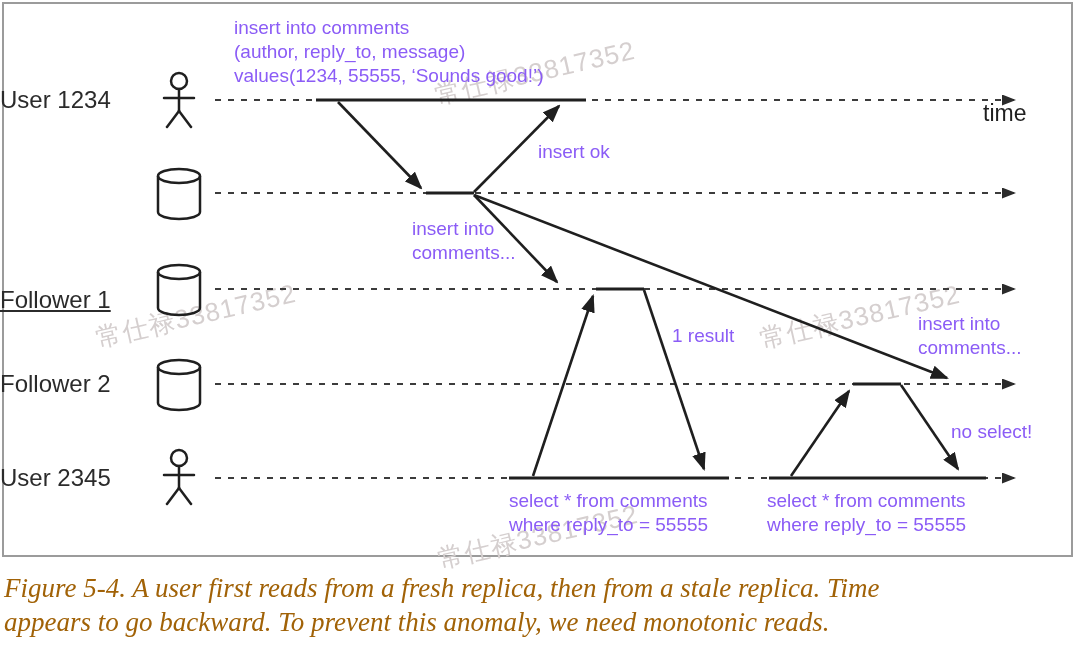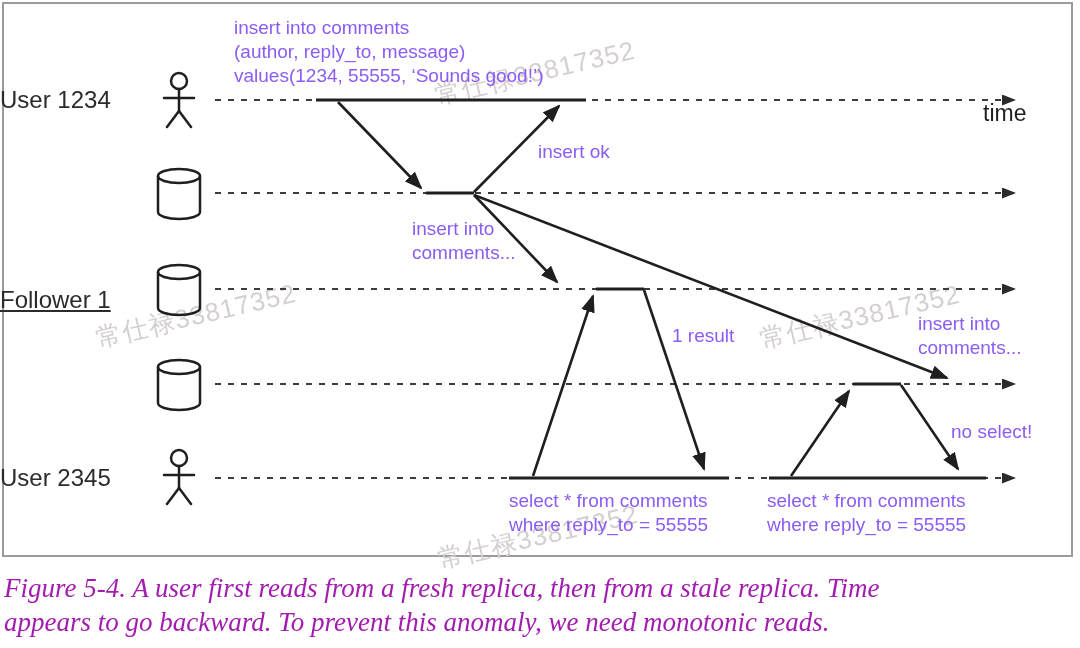--- a/index.html
+++ b/index.html
@@ -9,21 +9,21 @@
          border:2px solid #9b9b9b;background:#fff;box-sizing:border-box;}
   .wm{position:absolute;white-space:nowrap;color:#d5cfcf;font-size:26px;letter-spacing:1px;
       transform:translate(-50%,-50%) rotate(-13deg);user-select:none;}
   svg.lines{position:absolute;left:0;top:0;}
   .row-label{position:absolute;left:0;width:145px;text-align:left;font-size:24px;
       line-height:30px;color:#2b2b2b;}
   .ann{position:absolute;font-size:19px;line-height:24px;color:#8b5cf6;white-space:pre-line;}
   .time-label{position:absolute;font-size:23px;color:#1f1f1f;}
   .caption{position:absolute;left:4px;top:571px;width:1072px;
       font-family:"Liberation Serif",serif;font-style:italic;font-size:27px;
-      line-height:34px;color:#a21caf;white-space:pre-line;}
+      line-height:34px;color:#a16207;white-space:pre-line;}
 </style>
 </head>
 <body>
 
 <div id="stage">
 
   <div class="diagram-border"></div>
 
   <div class="wm" style="left:535px;top:73px;">常仕禄33817352</div>
   <div class="wm" style="left:196px;top:316px;">常仕禄33817352</div>
@@ -95,20 +95,21 @@
       <circle cx="179" cy="458" r="8"></circle>
       <line x1="179" y1="466" x2="179" y2="488"></line>
       <line x1="164" y1="475" x2="194" y2="475"></line>
       <line x1="179" y1="488" x2="167" y2="504"></line>
       <line x1="179" y1="488" x2="191" y2="504"></line>
     </g>
   </svg>
 
   <div class="row-label" style="top:85px;">User 1234</div>
   <div class="row-label" style="top:285px;text-decoration:underline;">Follower 1</div>
+  <div class="row-label" style="top:369px;">Follower 2</div>
   <div class="row-label" style="top:463px;">User 2345</div>
 
   <div class="ann" style="left:234px;top:16px;">insert into comments
 (author, reply_to, message)
 values(1234, 55555, ‘Sounds good!’)</div>
   <div class="ann" style="left:538px;top:140px;">insert ok</div>
   <div class="ann" style="left:412px;top:217px;">insert into
 comments...</div>
   <div class="ann" style="left:672px;top:324px;">1 result</div>
   <div class="ann" style="left:918px;top:312px;">insert into

